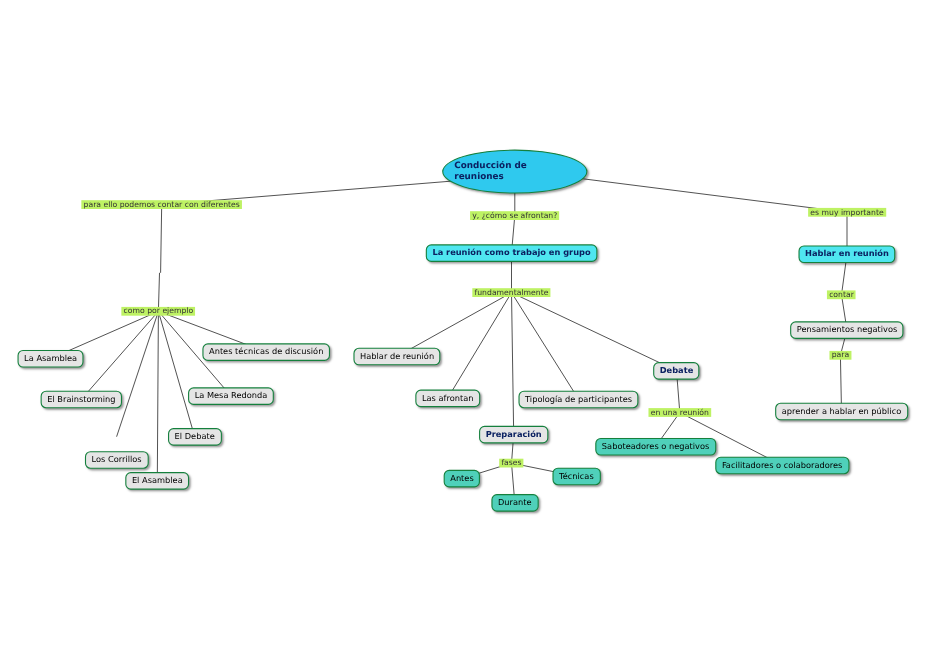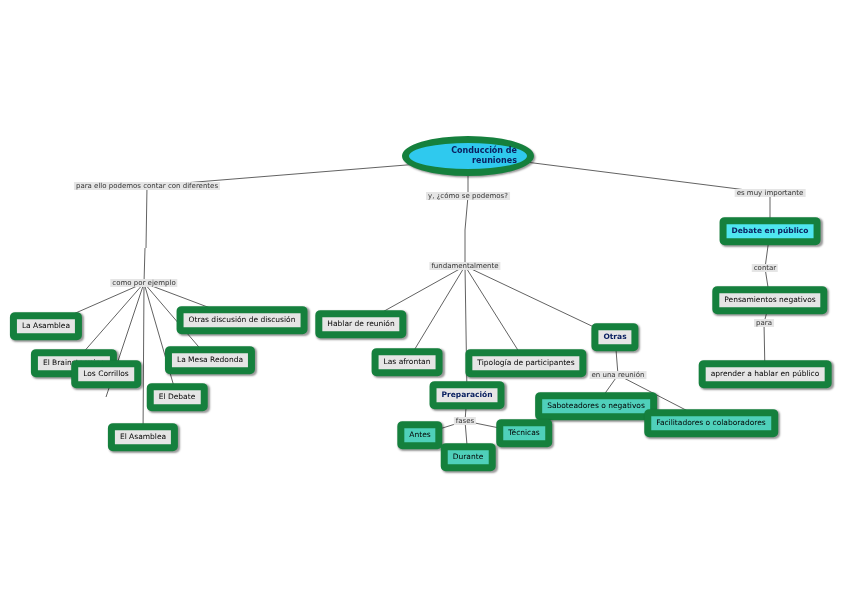--- a/index.html
+++ b/index.html
@@ -12,26 +12,26 @@
     overflow: hidden;
   }
   .links {
     position: absolute;
     left: 0; top: 0;
     width: 848px; height: 599px;
   }
   .node {
     position: absolute;
     transform: translate(-50%, -50%);
-    border: 7px solid #15803d;
+    border: 1px solid #15803d;
     border-radius: 5px;
     padding: 2px 5px;
     font-size: 7.5px;
     line-height: 1.3;
-    text-align: right;
+    text-align: left;
     white-space: nowrap;
     box-shadow: 1.5px 1.5px 2px rgba(0,0,0,0.40);
     color: #000000;
     box-sizing: border-box;
   }
   .node.bold { font-weight: bold; color: #0b2161; }
   .node.c1 { background: #4fe6f0; }
   .node.c2 { background: #e5e5e5; }
   .node.c3 { background: #4fd0ba; }
   .node.ellipse {
@@ -44,21 +44,21 @@
     white-space: normal;
     padding: 2px 10px;
     font-size: 8px;
     background: #2fc9ee;
   }
   .phrase {
     position: absolute;
     transform: translate(-50%, -50%);
     font-size: 7px;
     color: #333333;
-    background: #e5e5e5;
+    background: #bef264;
     padding: 0 2px;
     white-space: nowrap;
   }
 </style>
 </head>
 <body>
 
 <div class="canvas">
 
   <svg class="links" viewBox="0 0 848 599">
@@ -99,46 +99,47 @@
       <line x1="618" y1="375" x2="711" y2="423"></line>
 
       <line x1="770" y1="231" x2="765" y2="268"></line>
       <line x1="765" y1="268" x2="770" y2="300"></line>
       <line x1="770" y1="300" x2="764" y2="323"></line>
       <line x1="764" y1="323" x2="765" y2="374"></line>
     </g>
   </svg>
 
   <div class="phrase" style="left:147px;top:186px">para ello podemos contar con diferentes</div>
-  <div class="phrase" style="left:468px;top:196px">y, ¿cómo se podemos?</div>
+  <div class="phrase" style="left:468px;top:196px">y, ¿cómo se afrontan?</div>
   <div class="phrase" style="left:770px;top:193px">es muy importante</div>
   <div class="phrase" style="left:144px;top:283px">como por ejemplo</div>
   <div class="phrase" style="left:465px;top:266px">fundamentalmente</div>
   <div class="phrase" style="left:618px;top:375px">en una reunión</div>
   <div class="phrase" style="left:465px;top:421px">fases</div>
   <div class="phrase" style="left:765px;top:268px">contar</div>
   <div class="phrase" style="left:764px;top:323px">para</div>
 
   <div class="node ellipse bold" style="left:468px;top:156px">Conducción de reuniones</div>
 
-  <div class="node c1 bold" style="left:770px;top:231px">Debate en público</div>
+  <div class="node c1 bold" style="left:465px;top:230px">La reunión como trabajo en grupo</div>
+  <div class="node c1 bold" style="left:770px;top:231px">Hablar en reunión</div>
 
   <div class="node c2" style="left:46px;top:326px">La Asamblea</div>
-  <div class="node c2" style="left:242px;top:320px">Otras discusión de discusión</div>
+  <div class="node c2" style="left:242px;top:320px">Antes técnicas de discusión</div>
   <div class="node c2" style="left:74px;top:363px">El Brainstorming</div>
   <div class="node c2" style="left:210px;top:360px">La Mesa Redonda</div>
-  <div class="node c2" style="left:106px;top:374px">Los Corrillos</div>
+  <div class="node c2" style="left:106px;top:418px">Los Corrillos</div>
   <div class="node c2" style="left:177px;top:397px">El Debate</div>
   <div class="node c2" style="left:143px;top:437px">El Asamblea</div>
 
   <div class="node c2" style="left:361px;top:324px">Hablar de reunión</div>
   <div class="node c2" style="left:407px;top:362px">Las afrontan</div>
   <div class="node c2" style="left:526px;top:363px">Tipología de participantes</div>
   <div class="node c2 bold" style="left:467px;top:395px">Preparación</div>
-  <div class="node c2 bold" style="left:615px;top:337px">Otras</div>
+  <div class="node c2 bold" style="left:615px;top:337px">Debate</div>
 
   <div class="node c3" style="left:596px;top:406px">Saboteadores o negativos</div>
   <div class="node c3" style="left:711px;top:423px">Facilitadores o colaboradores</div>
 
   <div class="node c3" style="left:420px;top:435px">Antes</div>
   <div class="node c3" style="left:524px;top:433px">Técnicas</div>
   <div class="node c3" style="left:468px;top:457px">Durante</div>
 
   <div class="node c2" style="left:770px;top:300px">Pensamientos negativos</div>
   <div class="node c2" style="left:765px;top:374px">aprender a hablar en público</div>

